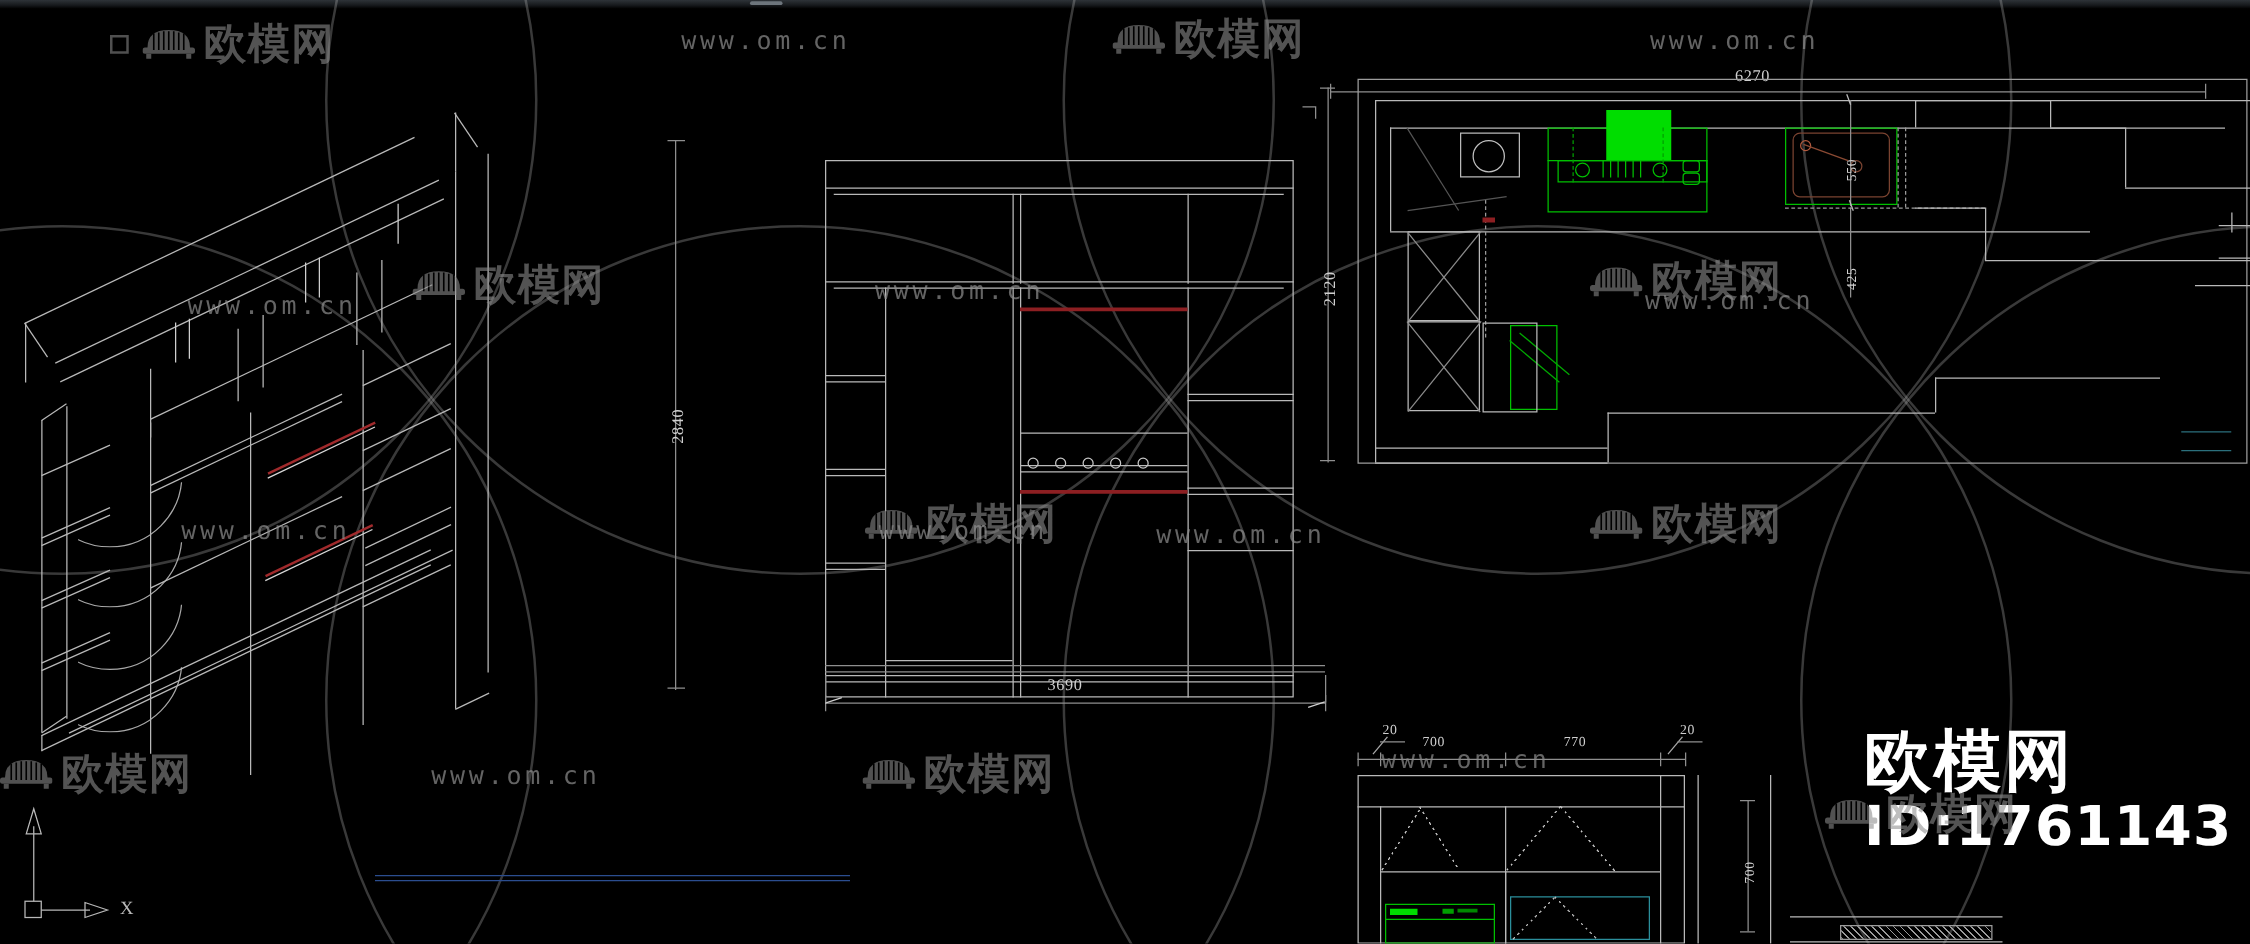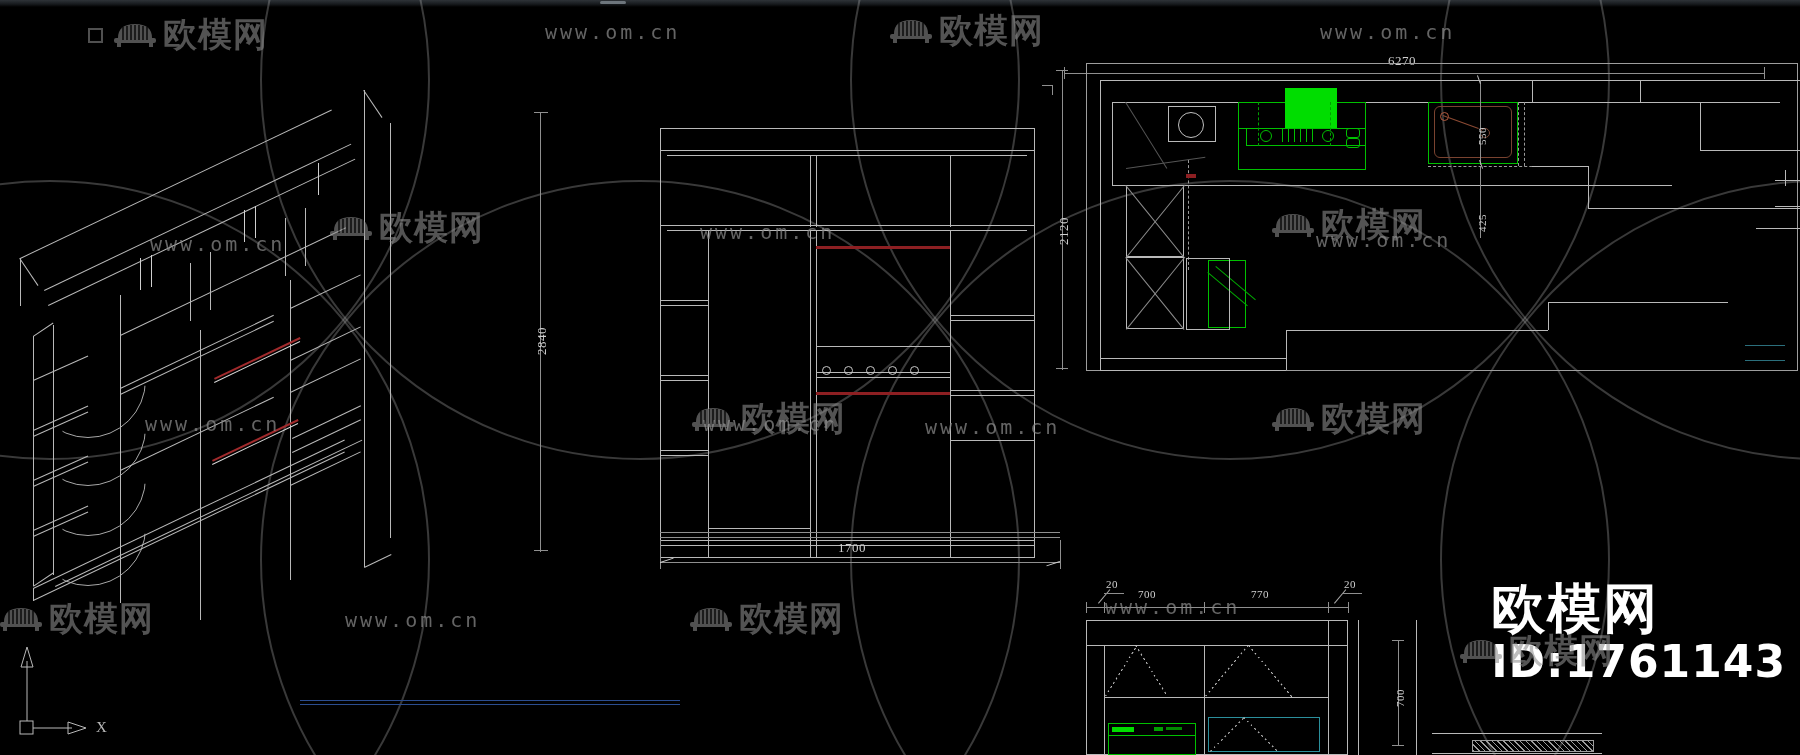--- a/index.html
+++ b/index.html
@@ -235,21 +235,21 @@
       <div class="ln h dim" style="left:20px;top:372px;width:0px;"></div>
     </div>
   </div>
 
   <div>
     <div class="ln h dim" style="left:660px;top:562px;width:400px;"></div>
     <div class="ln v dim" style="left:660px;top:556px;height:13px;"></div>
     <div class="ln v dim" style="left:1060px;top:556px;height:13px;"></div>
     <div class="diag" style="left:660px;top:562px;width:14px;transform:rotate(-18deg);background:#cfcfcf;"></div>
     <div class="diag" style="left:1060px;top:562px;width:14px;transform:rotate(162deg);background:#cfcfcf;"></div>
-    <div class="dimtxt" style="left:838px;top:540px;">1700</div>
+    <div class="dimtxt" style="left:838px;top:540px;">3690</div>
   </div>
 
   <div>
     <div class="ln v dim" style="left:660px;top:540px;height:22px;"></div>
     <div class="ln v dim" style="left:1060px;top:540px;height:22px;"></div>
     <div class="ln h dim" style="left:660px;top:532px;width:400px;"></div>
     <div class="ln h dim" style="left:660px;top:537px;width:400px;"></div>
   </div>
 
   <div style="position:absolute;left:1040px;top:40px;width:760px;height:350px;">

